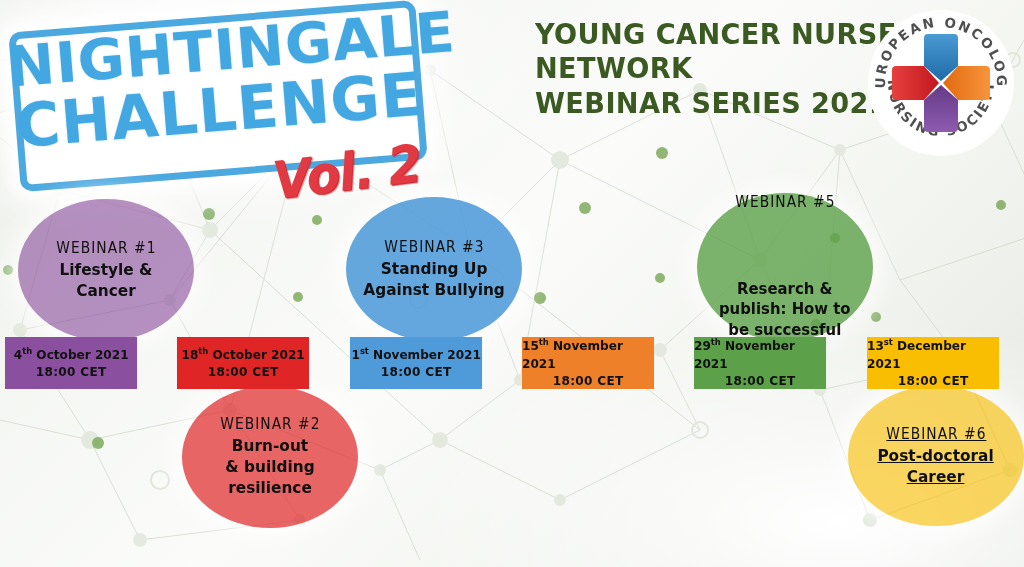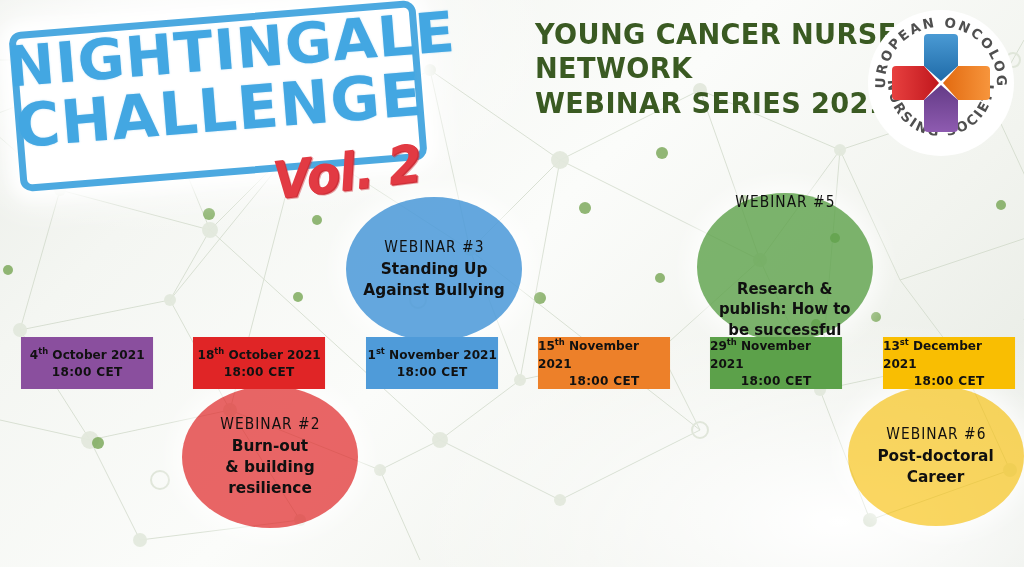--- a/index.html
+++ b/index.html
@@ -69,21 +69,21 @@
     transform:scaleX(0.97);
     transform-origin:left top;
   }
   .head-title div{white-space:nowrap;}
 
   
   .eons{position:absolute;left:866px;top:8px;width:150px;height:150px;}
 
   
   .bar{
-    position:absolute;left:16px;top:337px;width:1004px;height:52px;
+    position:absolute;left:0;top:337px;width:1004px;height:52px;
     display:flex;z-index:4;gap:30px;
   }
   .seg{
     flex:1 1 0;
     display:flex;flex-direction:column;
     align-items:center;justify-content:center;
     color:#111;
     font-family:"DejaVu Sans", sans-serif;
     font-weight:bold;
     font-size:13px;
@@ -250,20 +250,24 @@
       </text>
     </g>
     <g>
       <path d="M62 26 h26 a4 4 0 0 1 4 4 v28 l-17 15 -17 -15 v-28 a4 4 0 0 1 4 -4 z" fill="url(#gB)"></path>
       <path d="M26 62 v26 a4 4 0 0 0 4 4 h28 l15 -17 -15 -17 h-28 a4 4 0 0 0 -4 4 z" fill="url(#gR)"></path>
       <path d="M124 62 v26 a4 4 0 0 1 -4 4 h-28 l-15 -17 15 -17 h28 a4 4 0 0 1 4 4 z" fill="url(#gO)"></path>
       <path d="M62 124 h26 a4 4 0 0 0 4 -4 v-28 l-17 -15 -17 15 v28 a4 4 0 0 0 4 4 z" fill="url(#gP)"></path>
     </g>
   </svg>
 
+  <div class="bub b1" style="background: rgba(138, 79, 158, 0.62);">
+    <div class="wno">WEBINAR #1</div>
+    <div class="wtitle">Lifestyle &amp; Cancer</div>
+  </div>
   <div class="bub b3" style="background: rgba(79, 155, 217, 0.88);">
     <div class="wno">WEBINAR #3</div>
     <div class="wtitle">Standing Up<br>Against Bullying</div>
   </div>
   <div class="bub b5" style="background: rgba(92, 161, 74, 0.8); justify-content: space-between;">
     <div class="wno">WEBINAR #5</div>
     <div class="wtitle">Research &amp;<br>publish: How to<br>be successful</div>
   </div>
 
   <div class="bar">
@@ -308,18 +312,18 @@
         <span>December 2021</span>
       </div>
       <div class="d2">18:00 CET</div>
     </div>
   </div>
 
   <div class="bub b2" style="background: rgba(224, 37, 38, 0.7); align-items: center;">
     <div class="wno">WEBINAR #2</div>
     <div class="wtitle">Burn-out<br>&amp; building<br>resilience</div>
   </div>
-  <div class="bub b6" style="background: rgba(249, 190, 2, 0.62);">
+  <div class="bub b6" style="background: rgba(249, 190, 2, 0.62); text-decoration: underline;">
     <div class="wno">WEBINAR #6</div>
     <div class="wtitle">Post-doctoral<br>Career</div>
   </div>
 
 </div>
 
 </body></html>

